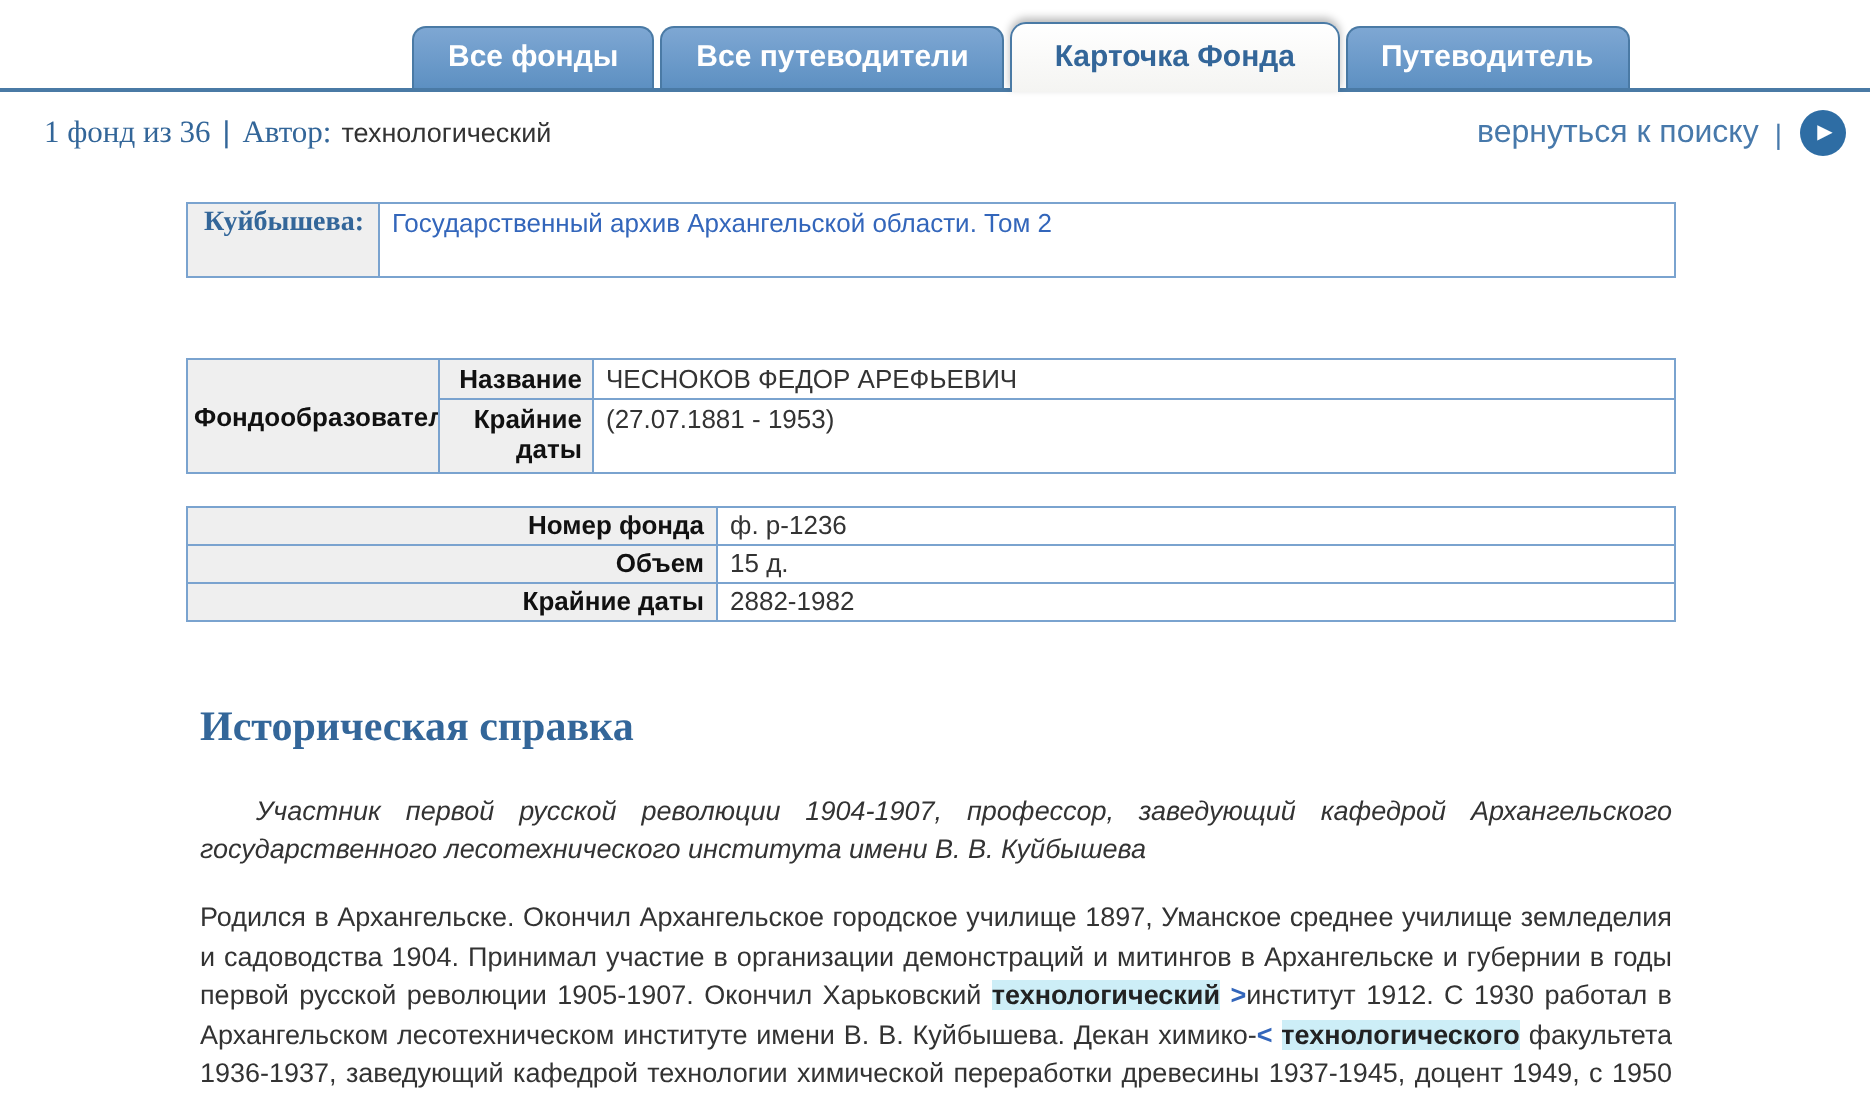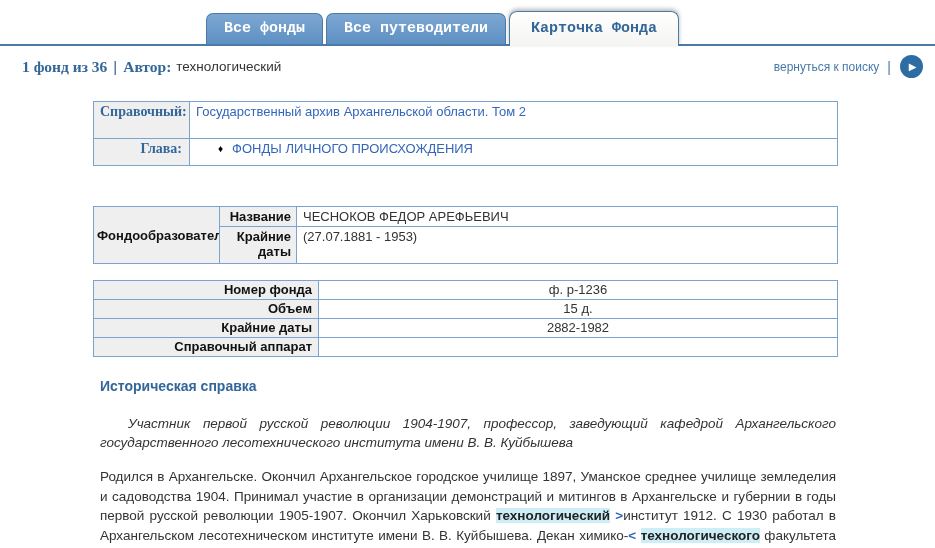--- a/index.html
+++ b/index.html
@@ -9,44 +9,44 @@
     font-family:"Liberation Sans", sans-serif; color:var(--text,#333);
   }
 
   
   .tabbar {
     display:flex; align-items:flex-end; gap:3px;
     padding:14px 0 0 206px; height:46px;
     border-bottom:2px solid var(--tab_border,#4a7aa5);
   }
   .tab {
-    font-family:Liberation Mono, monospace; font-weight:bold; font-size:15px;
+    font-family:Liberation Sans, sans-serif; font-weight:bold; font-size:15px;
     color:#fff; background:linear-gradient(#7ea7d3,#5d90c2);
     border:1px solid var(--tab_border,#4a7aa5); border-bottom:none;
     border-radius:7px 7px 0 0; padding:6px 17px 7px; white-space:nowrap;
     cursor:pointer; position:relative;
   }
   .tab.active {
     background:linear-gradient(#ffffff,#f4f4f2);
     color:var(--heading_blue,#336699);
     margin-bottom:-2px; padding:8px 21px 9px; z-index:2;
     border-radius:8px 8px 0 0;
     box-shadow:0 -2px 4px rgba(0,0,0,.28);
   }
 
   
   .resultbar { display:flex; align-items:center; padding:9px 12px 6px 22px; }
   .serif-blue {
-    font-family:"Liberation Serif", serif; font-weight:bold;
+    font-family:"Liberation Serif", serif; font-weight:normal;
     color:var(--heading_blue,#336699); font-size:15.5px;
   }
   .bar-sep { color:var(--heading_blue,#336699); margin:0 6px; font-size:15px; }
   .query-value { font-size:13.5px; color:#333; margin-left:5px; }
   .flex-spacer { flex:1; }
-  .return-link { color:#4779ab; font-size:12px; text-decoration:none; cursor:pointer; }
+  .return-link { color:#4779ab; font-size:16px; text-decoration:none; cursor:pointer; }
   .right-sep { color:#4779ab; margin:0 9px 0 8px; font-size:14px; }
   .play-btn {
     width:23px; height:23px; border-radius:50%;
     background:#2e6da4; color:#fff; border:none; cursor:pointer;
     display:flex; align-items:center; justify-content:center;
     font-size:10px; line-height:1; padding-left:2px;
   }
 
   
   .tbl {
@@ -77,29 +77,29 @@
     vertical-align:middle; padding-left:3px; padding-right:2px; font-size:13px;
   }
   .creator-table td.sub {
     width:77px; font-weight:bold; color:#111; text-align:right; padding-right:5px;
   }
   .creator-row-1 td { height:17px; }
   .creator-row-2 td { height:37px; }
 
   .fund-table { margin-top:16px; }
   .fund-table td.lbl {
-    width:225px; font-weight:bold; color:#111; text-align:right; padding-right:6px;
+    width:265px; font-weight:bold; color:#111; text-align:right; padding-right:6px;
   }
-  .fund-table td { height:19px; padding-top:1px; padding-bottom:1px;text-align:center; }
+  .fund-table td { height:19px; padding-top:1px; padding-bottom:1px; }
 
   
   .textblock { margin-left:100px; width:736px; }
   .history-title {
-    font-family:Liberation Sans, sans-serif; font-weight:bold; font-size:14px;
-    color:var(--heading_blue,#336699); margin-top:21px;
+    font-family:Liberation Serif, serif; font-weight:bold; font-size:21px;
+    color:var(--heading_blue,#336699); margin-top:40px;
   }
   .lead-para {
     margin-top:20px; font-style:italic; font-size:13.5px; line-height:19px;
     text-align:justify; text-indent:28px; color:#333;
   }
   .body-para {
     margin-top:15px; font-size:13.5px; line-height:19.5px;
     text-align:justify; color:#333;
   }
   .hl { background:var(--highlight_bg,#cdeef7); font-weight:bold; color:#222; }
@@ -108,47 +108,42 @@
     font-weight:bold; cursor:pointer;
   }
 </style>
 </head>
 <body>
 
 <div class="tabbar">
   <div class="tab">Все фонды</div>
   <div class="tab">Все путеводители</div>
   <div class="tab active">Карточка Фонда</div>
+  <div class="tab">Путеводитель</div>
 </div>
 
 <div class="resultbar">
   <span class="serif-blue">1 фонд из 36</span>
   <span class="bar-sep">|</span>
   <span class="serif-blue">Автор:</span>
   <span class="query-value">технологический</span>
   <span class="flex-spacer"></span>
   <a class="return-link">вернуться к поиску</a>
   <span class="right-sep">|</span>
   <button class="play-btn">
       <span>▶</span>
     </button>
 </div>
 
 <table class="tbl ref-table">
   <tbody>
       <tr class="ref-row-1">
-    <td class="lbl">Справочный:</td>
+    <td class="lbl">Куйбышева:</td>
     <td>
       <a class="link">Государственный архив Архангельской области. Том 2</a>
-    </td>
-  </tr>
-  <tr class="ref-row-2">
-    <td class="lbl">Глава:</td>
-    <td class="chapter-cell">
-      <span class="bullet">♦</span><a class="link">ФОНДЫ ЛИЧНОГО ПРОИСХОЖДЕНИЯ</a>
     </td>
   </tr>
 </tbody>
   </table>
 
 <table class="tbl creator-table">
   <tbody>
       <tr class="creator-row-1">
     <td class="lbl group" rowspan="2">Фондообразователь</td>
     <td class="lbl sub">Название</td>
@@ -168,24 +163,20 @@
     <td>ф. р-1236</td>
   </tr>
   <tr>
     <td class="lbl">Объем</td>
     <td>15 д.</td>
   </tr>
   <tr>
     <td class="lbl">Крайние даты</td>
     <td>2882-1982</td>
   </tr>
-  <tr>
-    <td class="lbl">Справочный аппарат</td>
-    <td></td>
-  </tr>
 </tbody>
   </table>
 
 <div class="textblock">
   <div class="history-title">Историческая справка</div>
 
   <p class="lead-para">Участник первой русской революции 1904-1907, профессор, заведующий кафедрой Архангельского государственного лесотехнического института имени В. В. Куйбышева</p>
 
   <p class="body-para"><span>Родился в Архангельске. Окончил Архангельское городское училище 1897, Уманское среднее училище земледелия и садоводства 1904. Принимал участие в организации демонстраций и митингов в Архангельске и губернии в годы первой русской революции 1905-1907. Окончил Харьковский </span><span class="hl">технологический</span><span> </span><a class="hit-arrow">&gt;</a><span>институт 1912. С 1930 работал в Архангельском лесотехническом институте имени В. В. Куйбышева. Декан химико-</span><a class="hit-arrow">&lt;</a><span> </span><span class="hl">технологического</span><span> факультета 1936-1937, заведующий кафедрой технологии химической переработки древесины 1937-1945, доцент 1949, с 1950 заведующий кафедрой лесохимических производств, профессор. Автор 14 крупных работ в области химической</span></p>
 </div>

